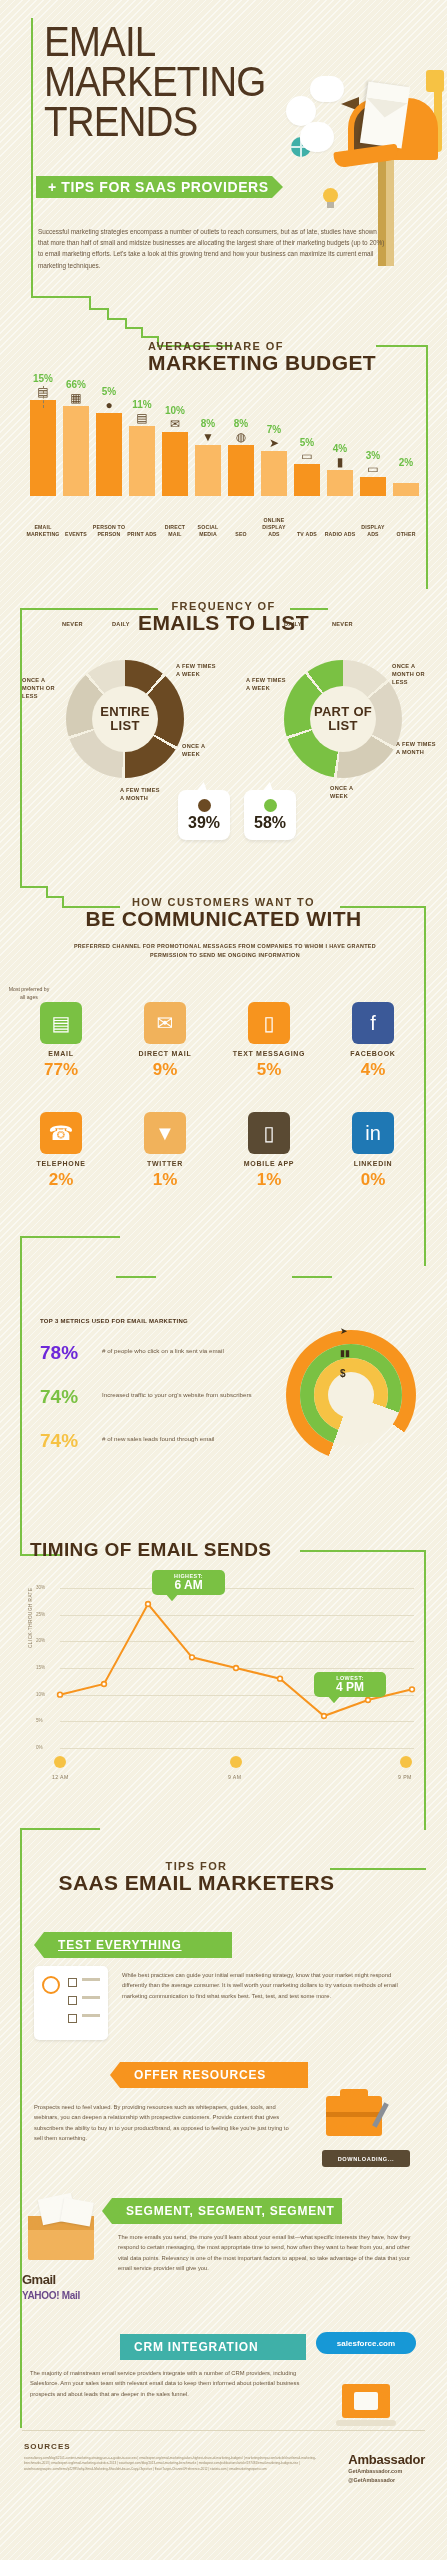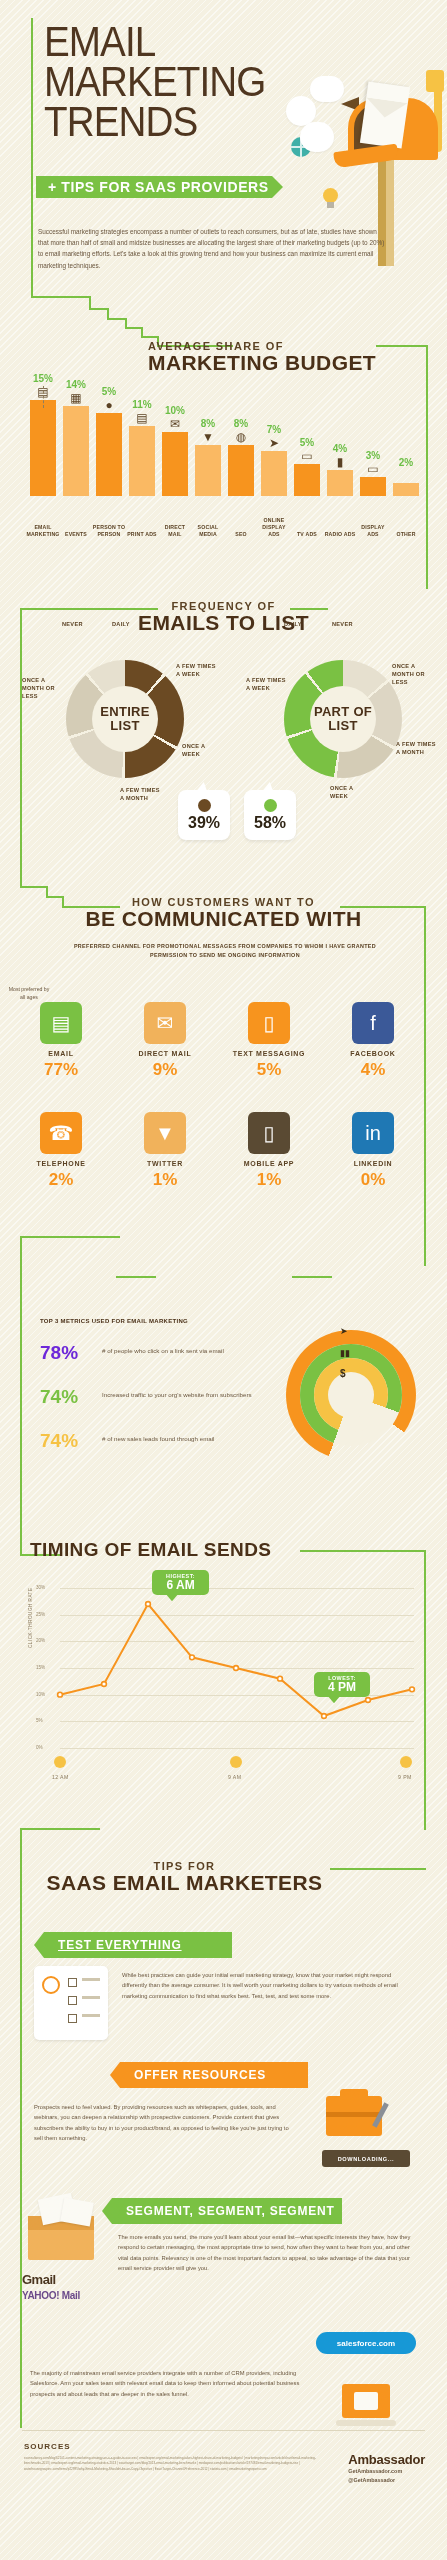--- a/index.html
+++ b/index.html
@@ -148,28 +148,28 @@
   .ms-txt{ position:absolute; left:62px; top:4px; font-size:6.2px; color:#6a563f; line-height:1.6;}
   .arcs{ position:absolute; left:286px; top:1330px; width:140px; height:130px;}
   .arc{ position:absolute; border-radius:50%; }
   .tm-box{ position:absolute; left:30px; top:1578px; width:390px; height:200px; }
   .tm-ylab{ position:absolute; left:-2px; top:70px; font-size:4.6px; letter-spacing:.5px;
     color:#8a7a5e; transform:rotate(-90deg); transform-origin:left top; width:80px;}
   .grid-h{ position:absolute; left:30px; right:6px; height:1px; background:#e3ddc6;}
   .ytick{ position:absolute; left:6px; font-size:4.6px; color:#9a8a6c; }
   .xtick{ position:absolute; bottom:-2px; font-size:5.2px; color:#8a7a5e; letter-spacing:.4px;}
   .tag{ position:absolute; background:#7ac143; color:#fff; border-radius:5px;
-    padding:3px 14px; text-align:center; }
+    padding:3px 22px; text-align:center; }
   .tag .tl{ font-size:5.4px; font-weight:700; letter-spacing:.5px; display:block;}
   .tag .tv{ font-size:12px; font-weight:700; display:block; line-height:1.1;}
   .tag:after{ content:""; position:absolute; left:14px; bottom:-6px; width:12px; height:7px;
     background:#7ac143; clip-path:polygon(0 0,100% 0,50% 100%);}
 
   
-  .tips-head{ position:absolute; left:0; top:1850px; width:369px; }
+  .tips-head{ position:absolute; left:12px; top:1850px; width:369px; }
   .tipbar{
     position:absolute; height:26px; color:#fff; font-size:12px; font-weight:700;
     letter-spacing:.8px; display:flex; align-items:center; padding-left:14px;
   }
   .tipbar.g{ background:#7ac143; }
   .tipbar.o{ background:#f7941e; }
   .tipbar:before{
     content:""; position:absolute; left:-10px; top:0;
     border-top:13px solid transparent; border-bottom:13px solid transparent;
   }
@@ -242,21 +242,21 @@
   </div>
 
   <div class="bars" id="bars">
       <div class="bar-col" style="left: 6px;">
         <div class="bar-val">15%</div>
         <div class="bar-ico">▤</div>
         <div class="bar-rect" style="height:96px;"></div>
       </div>
       <div class="bar-lbl" style="left: 2px;">EMAIL MARKETING</div>
       <div class="bar-col" style="left: 39px;">
-        <div class="bar-val">14%</div>
+        <div class="bar-val">66%</div>
         <div class="bar-ico">▦</div>
         <div class="bar-rect lt" style="height:90px;"></div>
       </div>
       <div class="bar-lbl" style="left: 35px;">EVENTS</div>
       <div class="bar-col" style="left: 72px;">
         <div class="bar-val">5%</div>
         <div class="bar-ico">●</div>
         <div class="bar-rect" style="height:83px;"></div>
       </div>
       <div class="bar-lbl" style="left: 68px;">PERSON TO PERSON</div>
@@ -498,20 +498,21 @@
   <div style="position:absolute;left:22px;top:2198px;width:80px;height:72px;">
     <div style="position:absolute;left:6px;top:18px;width:66px;height:44px;background:#f1b25b;border-radius:2px;"></div>
     <div style="position:absolute;left:6px;top:18px;width:66px;height:14px;background:#e5a042;"></div>
     <div style="position:absolute;left:18px;top:-2px;width:34px;height:26px;background:#fbfaf4;transform:rotate(-12deg);box-shadow:0 1px 2px rgba(0,0,0,.1);"></div>
     <div style="position:absolute;left:40px;top:2px;width:30px;height:24px;background:#fbfaf4;transform:rotate(10deg);box-shadow:0 1px 2px rgba(0,0,0,.1);"></div>
   </div>
   <div style="position:absolute;left:22px;top:2272px;font-size:13px;font-weight:700;color:#4a3520;letter-spacing:-.5px;">Gmail</div>
   <div style="position:absolute;left:22px;top:2290px;font-size:10px;font-weight:700;color:#6b4a8a;letter-spacing:-.3px;">YAHOO! Mail</div>
   <div class="tipbody" style="left:118px;top:2232px;width:296px;">The more emails you send, the more you'll learn about your email list—what specific interests they have, how they respond to certain messaging, the most appropriate time to send, how often they want to hear from you, and other vital data points. Relevancy is one of the most important factors to appeal, so take advantage of the data that your email service provider will give you.</div>
 
+  <div class="tipbar" style="left:120px;top:2334px;width:186px;background:#3fb0a8;">CRM INTEGRATION</div>
   <div style="position:absolute;left:316px;top:2332px;width:100px;height:22px;background:#1798d6;border-radius:11px;color:#fff;font-size:8px;font-weight:700;display:flex;align-items:center;justify-content:center;">salesforce.com</div>
   <div class="tipbody" style="left:30px;top:2368px;width:290px;">The majority of mainstream email service providers integrate with a number of CRM providers, including Salesforce. Arm your sales team with relevant email data to keep them informed about potential business prospects and about leads that are deeper in the sales funnel.</div>
   <div style="position:absolute;left:326px;top:2384px;width:80px;height:50px;">
     <div style="position:absolute;left:16px;top:0;width:48px;height:34px;background:#f7941e;border-radius:3px;"></div>
     <div style="position:absolute;left:28px;top:8px;width:24px;height:18px;background:#fbfaf4;border-radius:2px;"></div>
     <div style="position:absolute;left:10px;top:36px;width:60px;height:6px;background:#e8e1cd;border-radius:3px;"></div>
   </div>
 
   <div class="divider" style="top:2430px;"></div>
   <div class="src-hd">SOURCES</div>

